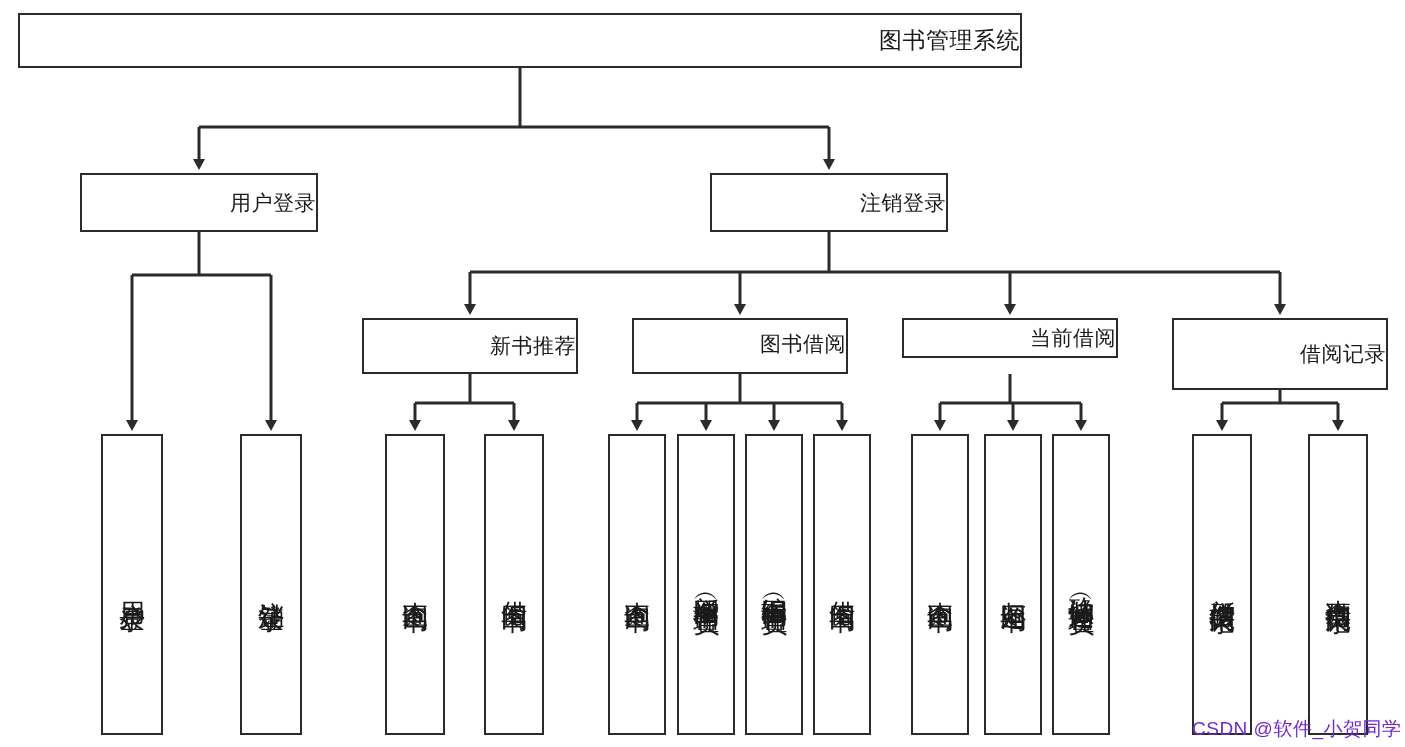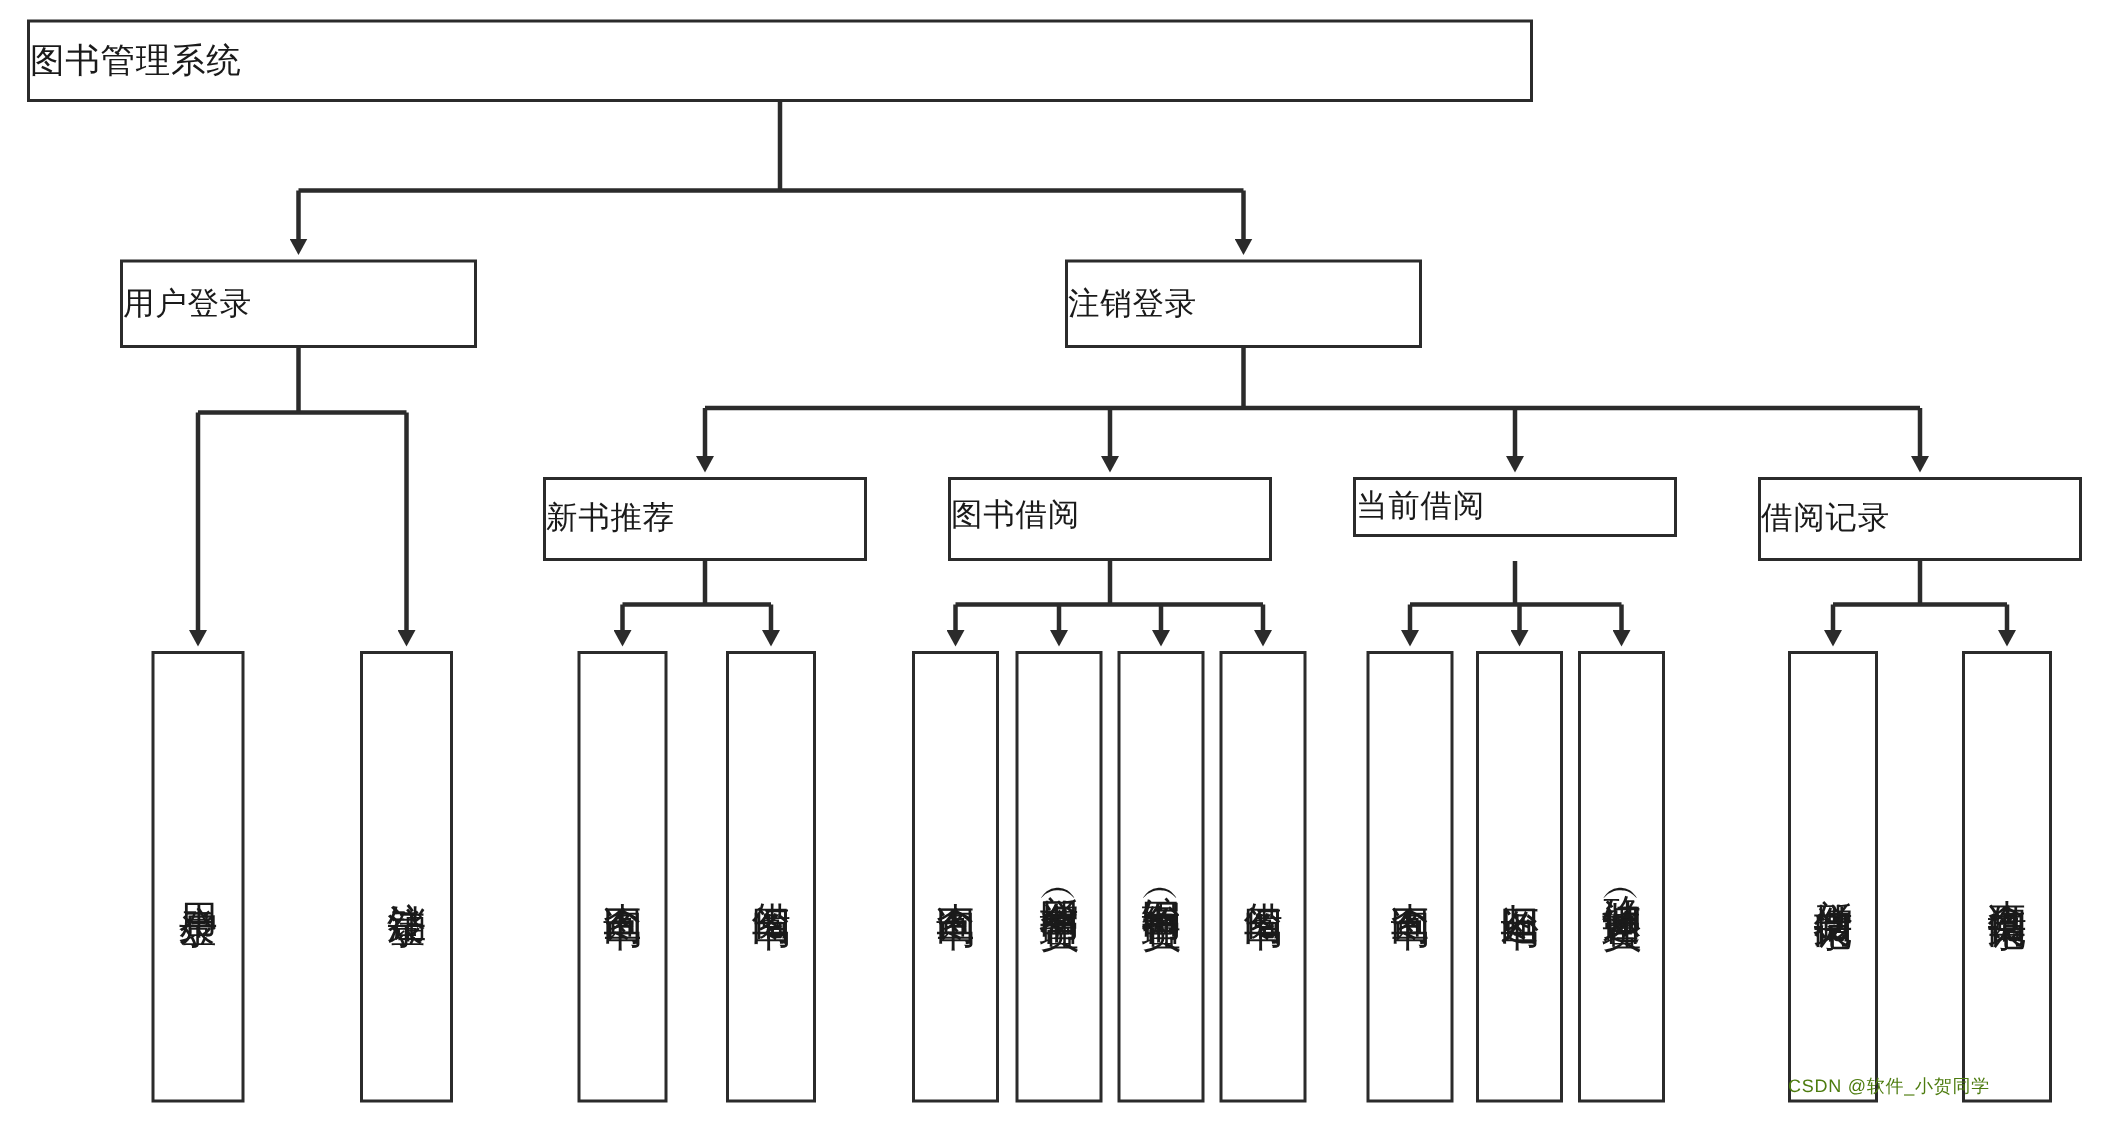--- a/index.html
+++ b/index.html
@@ -25,21 +25,21 @@
     height: 747px;
     pointer-events: none;
   }
   .node {
     position: absolute;
     box-sizing: border-box;
     border: 2px solid #2b2b2b;
     background: #ffffff;
     display: flex;
     align-items: center;
-    justify-content: flex-start;
+    justify-content: flex-end;
     color: #1a1a1a;
   }
   .node .label {
     display: block;
     text-align: center;
     line-height: 1.12;
     letter-spacing: 0.5px;
   }
   .node.horiz .label {
     font-size: 21px;
@@ -56,22 +56,22 @@
     font-size: 26px;
     line-height: 1.05;
     letter-spacing: 2px;
     max-height: 100%;
   }
   #root-node .label {
     font-size: 23px;
   }
   #watermark {
     position: absolute;
-    color: #4d7c0f;
-    font-size: 12px;
+    color: #6d28d9;
+    font-size: 19px;
     white-space: nowrap;
     letter-spacing: 0.5px;
   }
 </style>
 </head>
 <body>
 
 <div id="canvas">
 
   <svg id="edges" viewBox="0 0 1405 747">
@@ -140,21 +140,21 @@
 
   <div class="node horiz" style="left:362px; top:318px; width:216px; height:56px;">
     <span class="label">新书推荐</span>
   </div>
   <div class="node horiz" style="left:632px; top:318px; width:216px; height:56px;font-family:Liberation Mono, monospace;">
     <span class="label">图书借阅</span>
   </div>
   <div class="node horiz" style="left:902px; top:318px; width:216px; height:40px;">
     <span class="label">当前借阅</span>
   </div>
-  <div class="node horiz" style="left:1172px; top:318px; width:216px; height:56px;">
+  <div class="node horiz" style="left:1172px; top:318px; width:216px; height:72px;">
     <span class="label">借阅记录</span>
   </div>
 
   <div class="node vert" style="left:101px; top:434px; width:62px; height:301px;">
     <span class="label">用户登录</span>
   </div>
   <div class="node vert" style="left:240px; top:434px; width:62px; height:301px;">
     <span class="label">注销登录</span>
   </div>
   <div class="node vert" style="left:385px; top:434px; width:60px; height:301px;">

